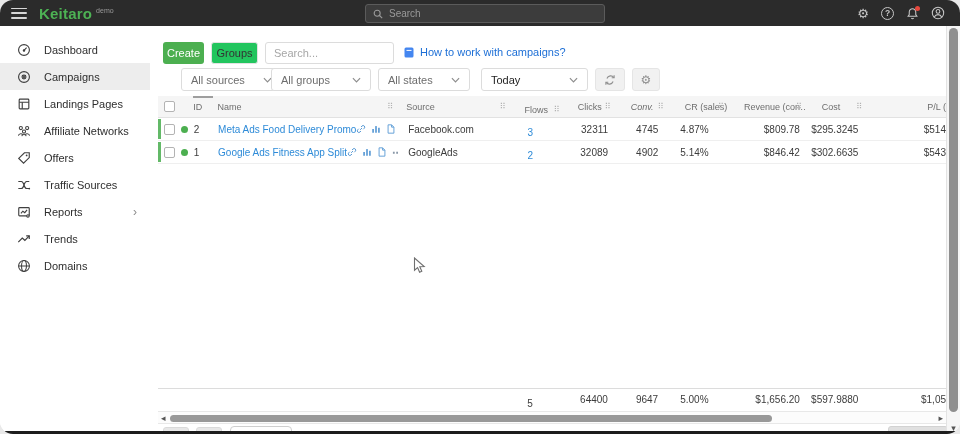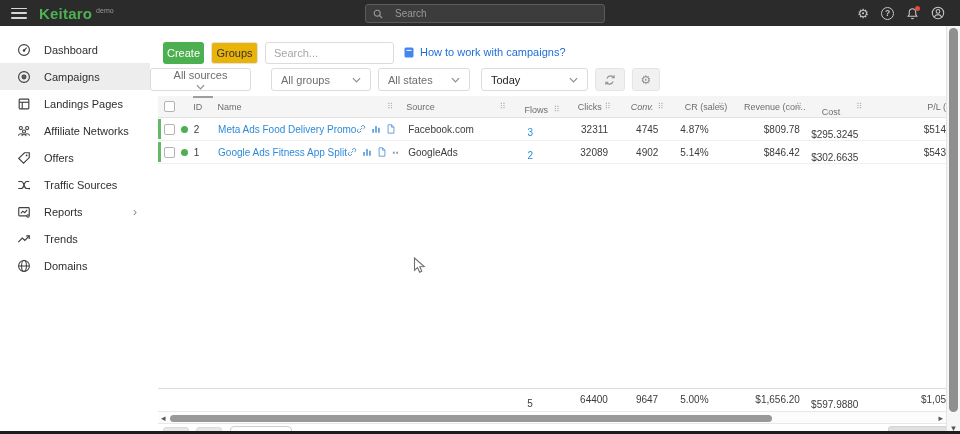--- a/index.html
+++ b/index.html
@@ -1,53 +1,53 @@
 <!DOCTYPE html>
 <html><head>
 <meta charset="utf-8">
 <style>
   * { margin:0; padding:0; box-sizing:border-box; }
   html,body { background:#e9e9e9; }
   body { font-family:"Liberation Sans","DejaVu Sans",sans-serif; }
-  #app { position:relative; width:960px; height:434px; background:#fff; overflow:hidden; }
+  #app { position:relative; width:960px; height:434px; background:#fff; overflow:hidden;border-radius:13px; }
 
   
   .topbar { position:absolute; left:0; top:0; width:960px; height:26px; background:#2b2b2b; display:flex; align-items:center; z-index:5; }
   .hamburger { width:16px; height:11px; margin-left:11px; display:flex; flex-direction:column; justify-content:space-between; cursor:pointer; }
   .hamburger span { display:block; height:1.6px; background:#d6d6d6; border-radius:1px; }
   .logo { color:#4db254; font-weight:bold; font-size:15px; letter-spacing:.2px; margin-left:12px; cursor:pointer; }
   .logo-badge { color:#9a9a9a; font-size:7px; margin-left:4px; transform:translateY(-3px); }
   .topbar-search { position:absolute; left:365px; top:4px; width:240px; height:19px; background:#3c3c3c; border:1px solid #5b5b5b; border-radius:3px; display:flex; align-items:center; padding:0 7px; }
   .topbar-search svg { flex:0 0 auto; color:#9a9a9a; }
-  .topbar-search input { flex:1; background:transparent; border:none; outline:none; color:#cfcfcf; font-size:10px; margin-left:12px; width:100%; }
+  .topbar-search input { flex:1; background:transparent; border:none; outline:none; color:#cfcfcf; font-size:10px; margin-left:6px; width:100%; }
   .topbar-search input::placeholder { color:#9a9a9a; }
   .topbar-icons { position:absolute; right:15px; top:0; height:26px; display:flex; align-items:center; gap:12px; }
   .tb-ico { color:#c6c6c6; display:flex; align-items:center; justify-content:center; cursor:pointer; position:relative; }
   .gear-glyph { font-size:13px; line-height:1; }
   .help-circle { width:13px; height:13px; border:1.2px solid #c6c6c6; border-radius:50%; font-size:8.5px; font-weight:bold; color:#c6c6c6; display:flex; align-items:center; justify-content:center; }
   .bell-dot { position:absolute; top:-1px; right:-1px; width:5px; height:5px; background:#e5483d; border-radius:50%; }
 
   
   .sidebar { position:absolute; left:0; top:26px; width:150px; bottom:3px; background:#fff; padding-top:10px; z-index:4; }
   .side-item { height:27px; display:flex; align-items:center; padding-left:17px; gap:13px; font-size:11px; color:#2e2e2e; cursor:pointer; }
   .side-item.active { background:#ededed; }
   .side-icon { width:14px; height:14px; color:#3f3f3f; display:flex; align-items:center; justify-content:center; }
   .side-chevron { margin-left:auto; margin-right:13px; color:#8d8d8d; font-size:12px; }
 
   
   .btn { position:absolute; top:42px; height:22px; border-radius:3px; font-size:11px; display:flex; align-items:center; justify-content:center; cursor:pointer; border:1px solid transparent; }
   #btn-create { left:163px; width:41px; background:#4caf50; color:#fff; }
-  #btn-groups { left:211px; width:47px; background:#eab308; border-color:#e2e2e2; color:#333; }
+  #btn-groups { left:211px; width:47px; background:#22c55e; border-color:#e2e2e2; color:#333; }
   #toolbar-search { position:absolute; left:265px; top:42px; width:129px; height:22px; border:1px solid #dcdcdc; border-radius:3px; padding:0 8px; font-size:11px; color:#333; outline:none; }
   #toolbar-search::placeholder { color:#a6a6a6; }
   .help-link { position:absolute; left:404px; top:46px; display:flex; align-items:center; gap:6px; font-size:11px; color:#1d6fd6; cursor:pointer; }
 
   
   .filter { position:absolute; top:68px; height:23px; background:#fff; border:1px solid #dcdcdc; border-radius:3px; font-size:11px; color:#6d6d6d; display:flex; align-items:center; justify-content:space-between; padding:0 9px; cursor:pointer; }
-  #f-sources { left:150px; width:101px;flex-direction:column; }
+  #f-sources { left:181px; width:101px; }
   #f-groups  { left:271px; width:100px; }
   #f-states  { left:378px; width:92px; }
   #f-date    { left:481px; width:107px; color:#1f1f1f; }
   .filter .chev { color:#8d8d8d; display:flex; }
   .icon-btn { position:absolute; top:68px; height:23px; background:#f1f1f1; border:1px solid #e5e5e5; border-radius:3px; display:flex; align-items:center; justify-content:center; color:#8f8f8f; cursor:pointer; }
   #btn-refresh { left:595px; width:30px; }
   #btn-table-settings { left:632px; width:28px; }
 
   
   .table { position:absolute; left:158px; top:96px; width:788px; overflow:hidden; }
@@ -59,21 +59,21 @@
   .c-check { width:24px; justify-content:center; }
   .c-status{ width:14px; }
   .c-id    { width:26px; }
   .c-name  { width:192px; }
   .c-source{ width:120px; padding-left:10px; }
   .c-flows { width:57px;  padding-left:16px;margin-top:7px; }
   .c-clicks{ width:53px;  justify-content:flex-end; padding-right:8px; }
   .c-conv  { width:55px;  justify-content:flex-end; padding-right:10px; }
   .c-cr    { width:62px;  justify-content:flex-end; padding-right:19px; }
   .c-rev   { width:82px;  justify-content:flex-end; padding-right:5px; }
-  .c-cost  { width:63px;  justify-content:flex-end; padding-right:6px;align-items:flex-end; }
+  .c-cost  { width:63px;  justify-content:flex-end; padding-right:6px; }
   .c-pl    { width:86px;  padding-left:14px;justify-content:flex-end; }
   .hrow .c-clicks,.hrow .c-conv,.hrow .c-cr,.hrow .c-rev,.hrow .c-cost { justify-content:flex-start; }
   .hrow .c-clicks{ padding-left:15px; } .hrow .c-conv{ padding-left:17px;font-style:italic; }
   .hrow .c-cr{ padding-left:18px; } .hrow .c-rev{ padding-left:17px; } .hrow .c-cost{ padding-left:17px; }
   .hrow .c-id.sorted::after { content:""; position:absolute; top:0; left:0; width:20px; height:2px; background:#9e9e9e; }
   .handle { position:absolute; right:3px; top:50%; transform:translateY(-52%); color:#b2b2b2; font-size:8px; cursor:col-resize; }
   .checkbox { width:11px; height:11px; border:1px solid #b3b3b3; border-radius:2px; background:#fff; cursor:pointer; }
   .status-dot { width:7px; height:7px; border-radius:50%; background:#4caf50; }
   a.blue-link { color:#2e8bd8; text-decoration:none; cursor:pointer; }
   .row-actions { margin-left:auto; display:flex; align-items:center; gap:5px; color:#5b9bd5; padding-right:2px; }

